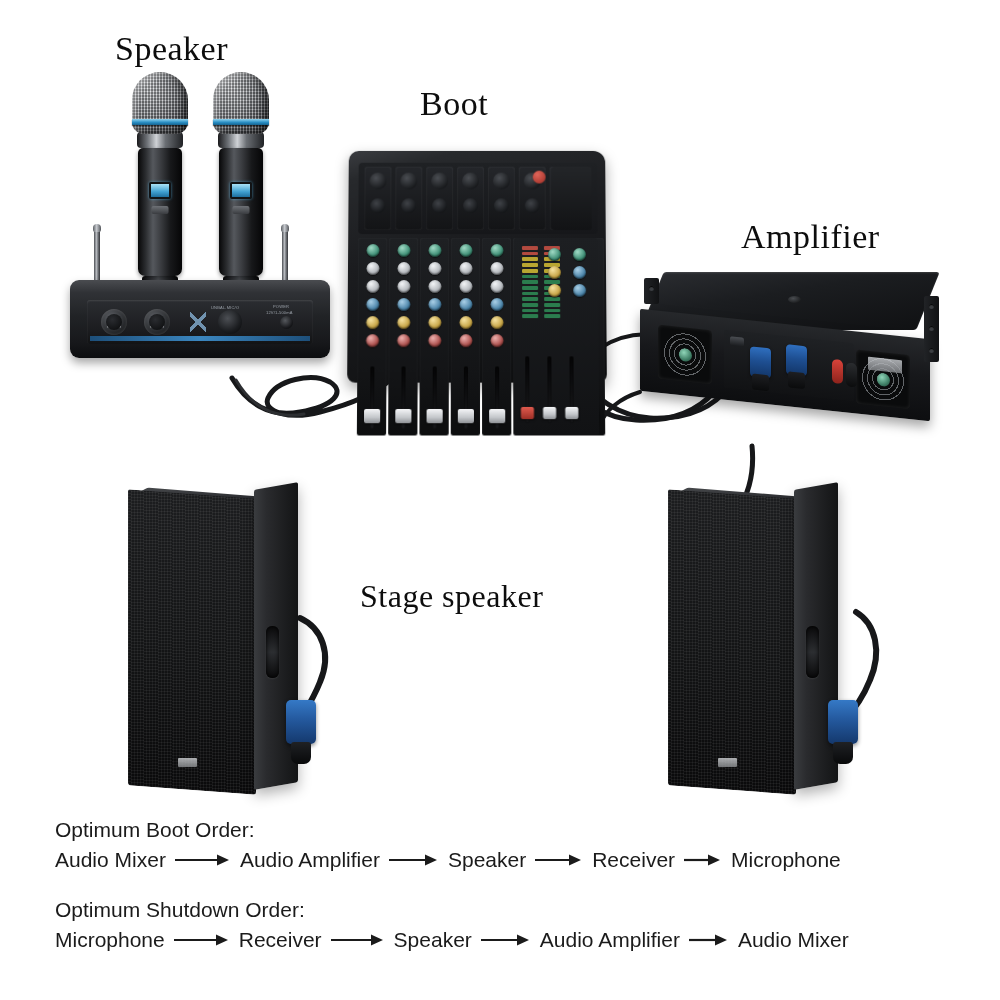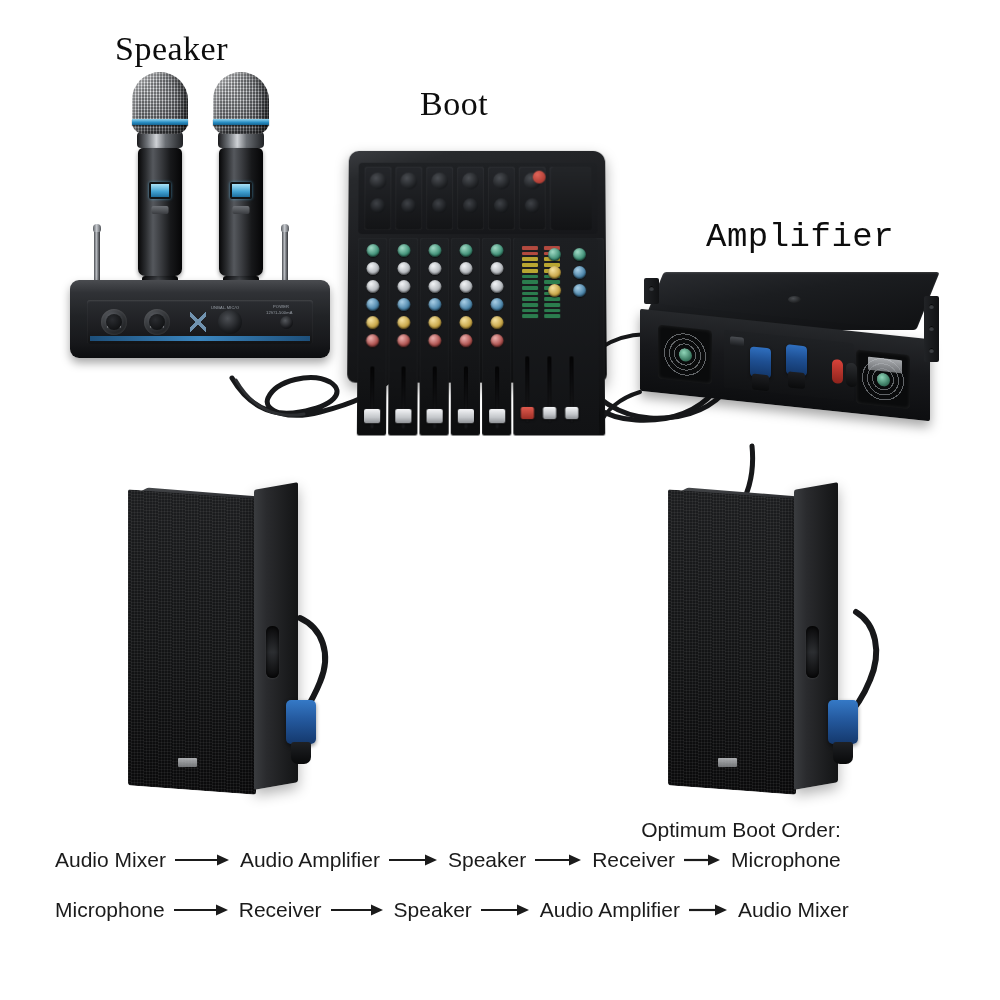--- a/index.html
+++ b/index.html
@@ -309,21 +309,21 @@
     opacity:.78;
   }
 
   
   svg.cables { position:absolute; inset:0; width:1000px; height:1000px; pointer-events:none; }
 
   
   .order-block { position:absolute; left:55px; }
   .order-title {
     font-family: "Liberation Sans", sans-serif;
-    font-size: 21px; color:#1b1b1b; margin-bottom:6px; font-weight:400;text-align:right;
+    font-size: 21px; color:#1b1b1b; margin-bottom:6px; font-weight:400;
   }
   .order-row {
     display:flex; align-items:center;
     font-family: "Liberation Sans", sans-serif;
     font-size: 21px; color:#1b1b1b; white-space:nowrap;
   }
   .order-step { display:inline-block; }
   .arrow {
     display:inline-flex; align-items:center;
     margin: 0 9px;
@@ -352,21 +352,22 @@
       <path d="M300 618 C 322 628, 332 654, 320 682 C 312 702, 304 712, 300 720" stroke-width="6"></path>
 
       <path d="M856 612 C 876 624, 882 652, 870 680 C 862 700, 852 712, 844 720" stroke-width="6"></path>
 
       <path d="M640 392 C 620 398, 606 410, 600 424" stroke-width="4"></path>
     </g>
   </svg>
 
   <div class="abs label-serif" style="left:115px; top:30px; font-size:34px;">Speaker</div>
   <div class="abs label-serif" style="left:420px; top:85px; font-size:34px;">Boot</div>
-  <div class="abs label-serif" style="left:706px; top:218px; font-size:34px;font-family:Liberation Mono, monospace;">Amplifier</div>
+  <div class="abs label-serif" style="left:741px; top:218px; font-size:34px;">Amplifier</div>
+  <div class="abs label-serif" style="left:360px; top:578px; font-size:32px;">Stage speaker</div>
 
   <div class="mic" style="left:132px; top:72px;">
     <div class="head">
         <div class="ring"></div>
       </div>
     <div class="collar"></div>
     <div class="body">
       <div class="lcd"></div>
       <div class="btn"></div>
     </div>
@@ -653,20 +654,21 @@
         <svg width="38" height="14" viewBox="0 0 38 14">
             <path d="M0 7 H26" stroke="#1b1b1b" stroke-width="2.2"></path>
             <path d="M24 1.5 L36 7 L24 12.5 Z" fill="#1b1b1b"></path>
           </svg>
       </span>
       <span class="order-step">Microphone</span>
     </div>
   </div>
 
   <div class="order-block" style="top:898px;">
+    <div class="order-title">Optimum Shutdown Order:</div>
     <div class="order-row">
       <span class="order-step">Microphone</span>
       <span class="arrow">
         <svg width="56" height="14" viewBox="0 0 56 14">
             <path d="M0 7 H44" stroke="#1b1b1b" stroke-width="2.2"></path>
             <path d="M42 1.5 L54 7 L42 12.5 Z" fill="#1b1b1b"></path>
           </svg>
       </span>
       <span class="order-step">Receiver</span>
       <span class="arrow">

